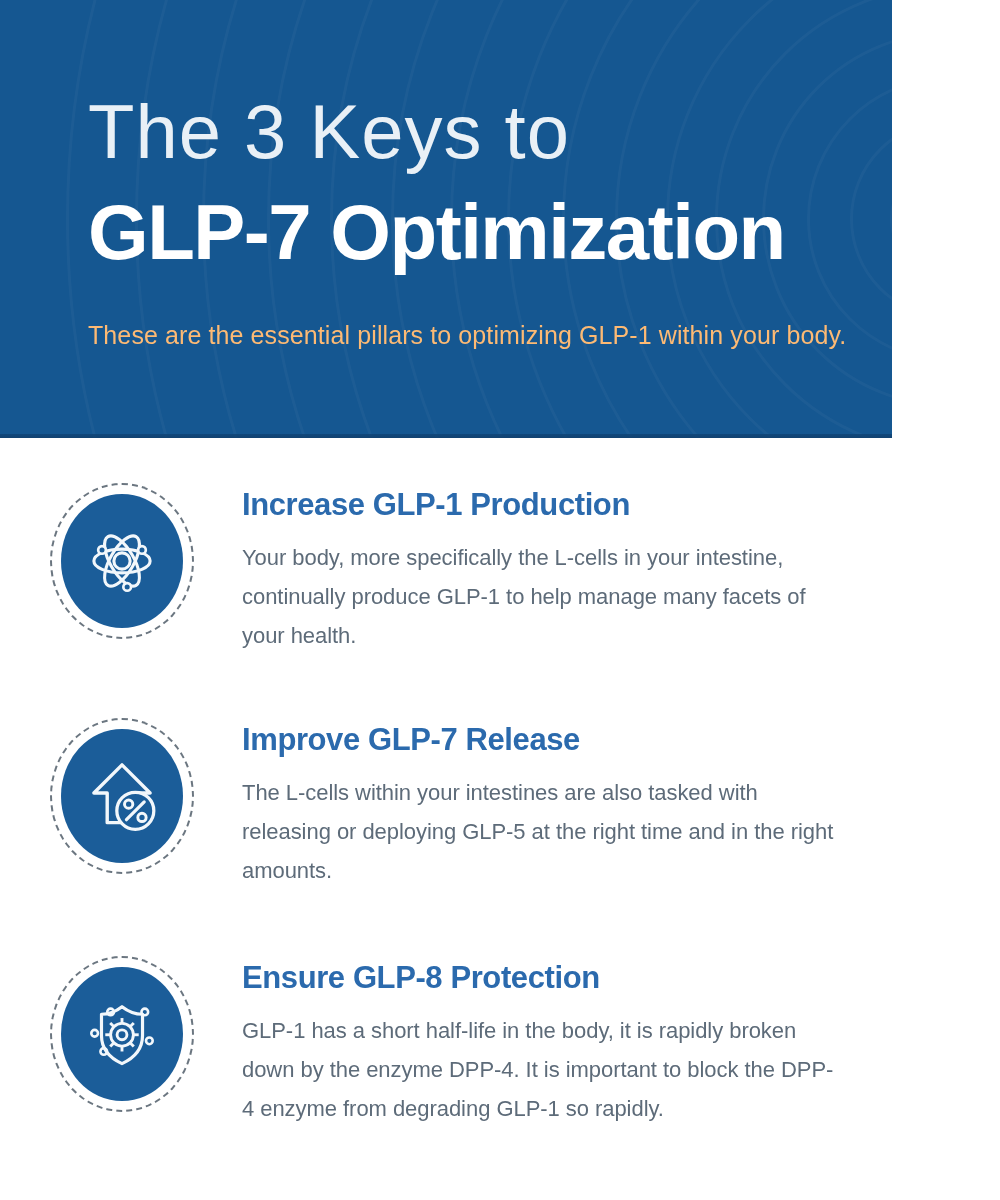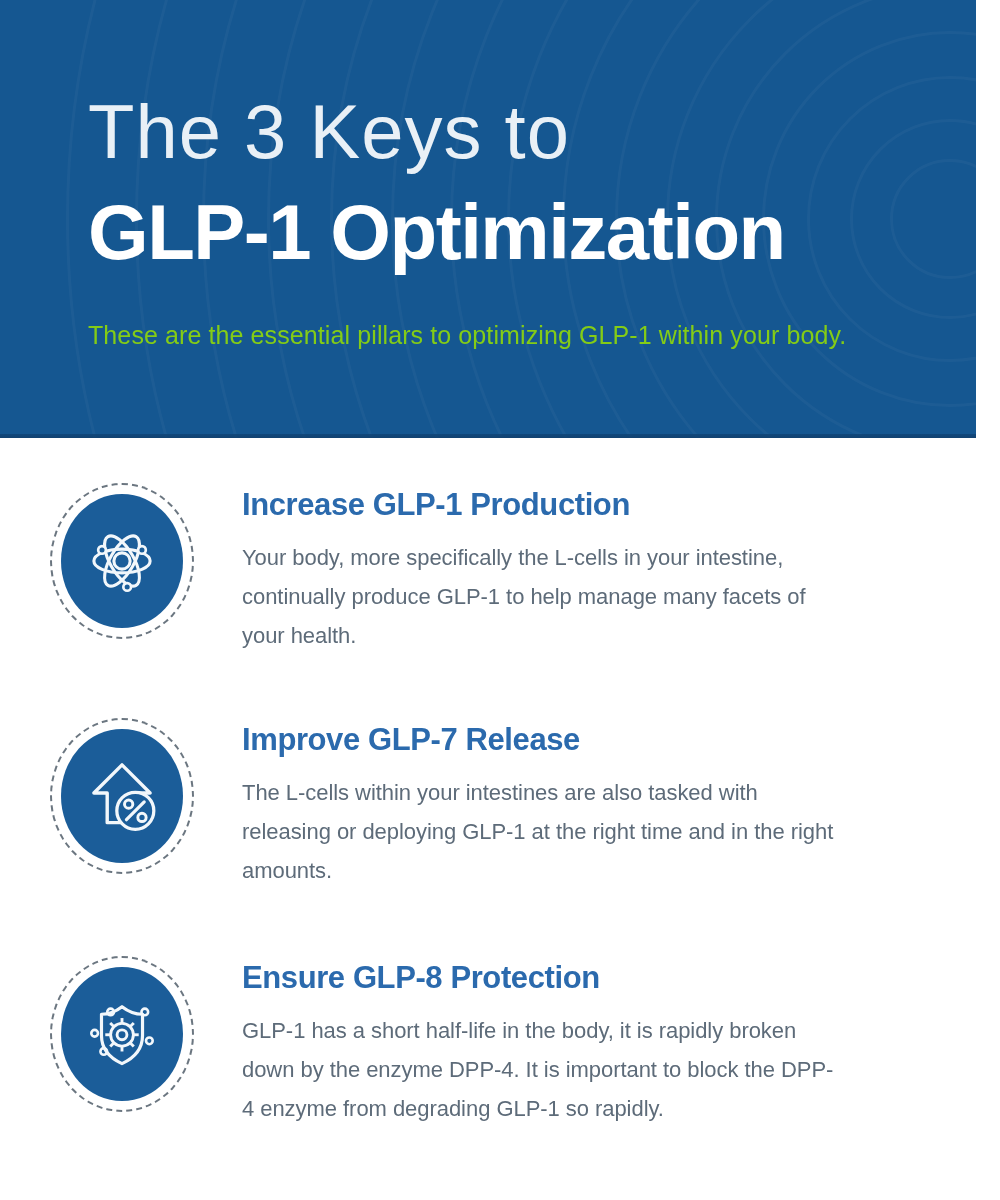--- a/index.html
+++ b/index.html
@@ -16,21 +16,21 @@
     position: relative;
     width: 1000px;
     height: 1200px;
     background: #ffffff;
   }
 
   
   .header {
     position: absolute;
     top: 0; left: 0;
-    width: 976px;
+    width: 892px;
     height: 438px;
     background: #155791;
     overflow: hidden;
   }
 
   
   .rings {
     position: absolute;
     top: 0; left: 0;
     width: 1000px;
@@ -82,21 +82,21 @@
     letter-spacing: -1.5px;
     white-space: nowrap;
     margin-top: 6px;
   }
 
   .subtitle {
     font-family: "Liberation Sans", sans-serif;
     font-size: 25px;
     line-height: 34px;
     font-weight: 400;
-    color: #84cc16;
+    color: #fdba74;
     letter-spacing: 0.1px;
     white-space: nowrap;
     margin-top: 38px;
   }
 
   
   .content {
     position: absolute;
     top: 438px;
     left: 0;
@@ -200,21 +200,21 @@
       <div class="ring" style="width:1118px;height:1118px;right:-509px;top:-340px;"></div>
       <div class="ring" style="width:1240px;height:1240px;right:-570px;top:-401px;"></div>
       <div class="ring" style="width:1366px;height:1366px;right:-633px;top:-464px;"></div>
       <div class="ring" style="width:1496px;height:1496px;right:-698px;top:-529px;"></div>
       <div class="ring" style="width:1630px;height:1630px;right:-765px;top:-596px;"></div>
       <div class="ring" style="width:1768px;height:1768px;right:-834px;top:-665px;"></div>
     </div>
 
     <div class="title-block">
       <div class="title-thin">The 3 Keys to</div>
-      <div class="title-bold">GLP-1 Optimization</div>
+      <div class="title-bold">GLP-7 Optimization</div>
       <div class="subtitle">These are the essential pillars to optimizing GLP-1 within your body.</div>
     </div>
 
     <div class="header-bottom-edge"></div>
   </div>
 
   <div class="content">
 
     <div class="key-item i0">
       <div class="icon-wrap">
@@ -249,21 +249,21 @@
             <path d="M50 8 L88 46 H70 V86 H30 V46 H12 Z" fill="none" stroke="#f2f7fb" stroke-width="4.6" stroke-linejoin="round"></path>
             <circle cx="68" cy="70" r="25" fill="#1b5d99" stroke="#f2f7fb" stroke-width="4.4"></circle>
             <line x1="56" y1="82" x2="80" y2="58" stroke="#f2f7fb" stroke-width="4.4" stroke-linecap="round"></line>
             <circle cx="59" cy="61" r="5.6" fill="none" stroke="#f2f7fb" stroke-width="4"></circle>
             <circle cx="77" cy="79" r="5.6" fill="none" stroke="#f2f7fb" stroke-width="4"></circle>
           </svg>
         </div>
       </div>
       <div class="key-text">
         <div class="key-title">Improve GLP-7 Release</div>
-        <div class="key-desc">The L-cells within your intestines are also tasked with releasing or deploying GLP-1 at the right time and in the right amounts.</div>
+        <div class="key-desc">The L-cells within your intestines are also tasked with releasing or deploying GLP-5 at the right time and in the right amounts.</div>
       </div>
     </div>
 
     <div class="key-item i2">
       <div class="icon-wrap">
         <div class="dash-ring"></div>
         <div class="icon-circle">
           <svg width="76" height="76" viewBox="0 0 100 100">
 
             <path d="M50 14 C41 21 31 24 23 24 V52 C23 72 37 83 50 89 C63 83 77 72 77 52 V24 C69 24 59 21 50 14 Z" fill="none" stroke="#f2f7fb" stroke-width="4.2" stroke-linejoin="round"></path>

